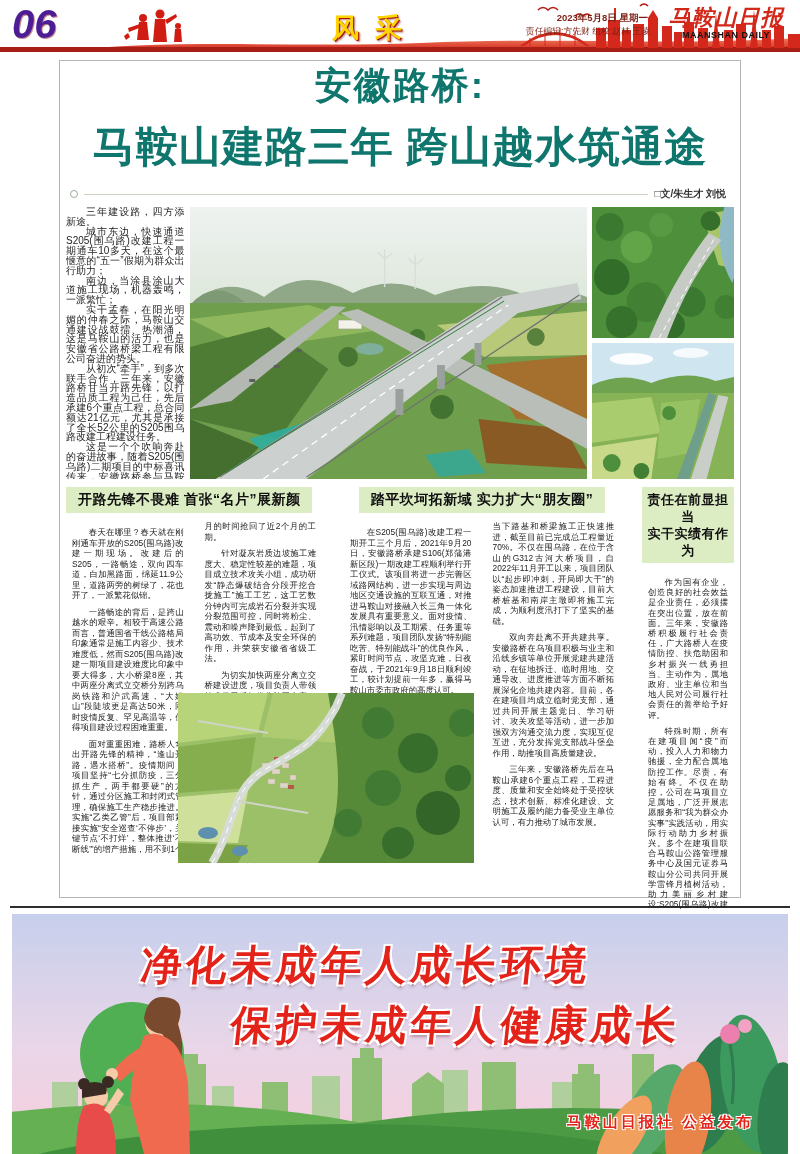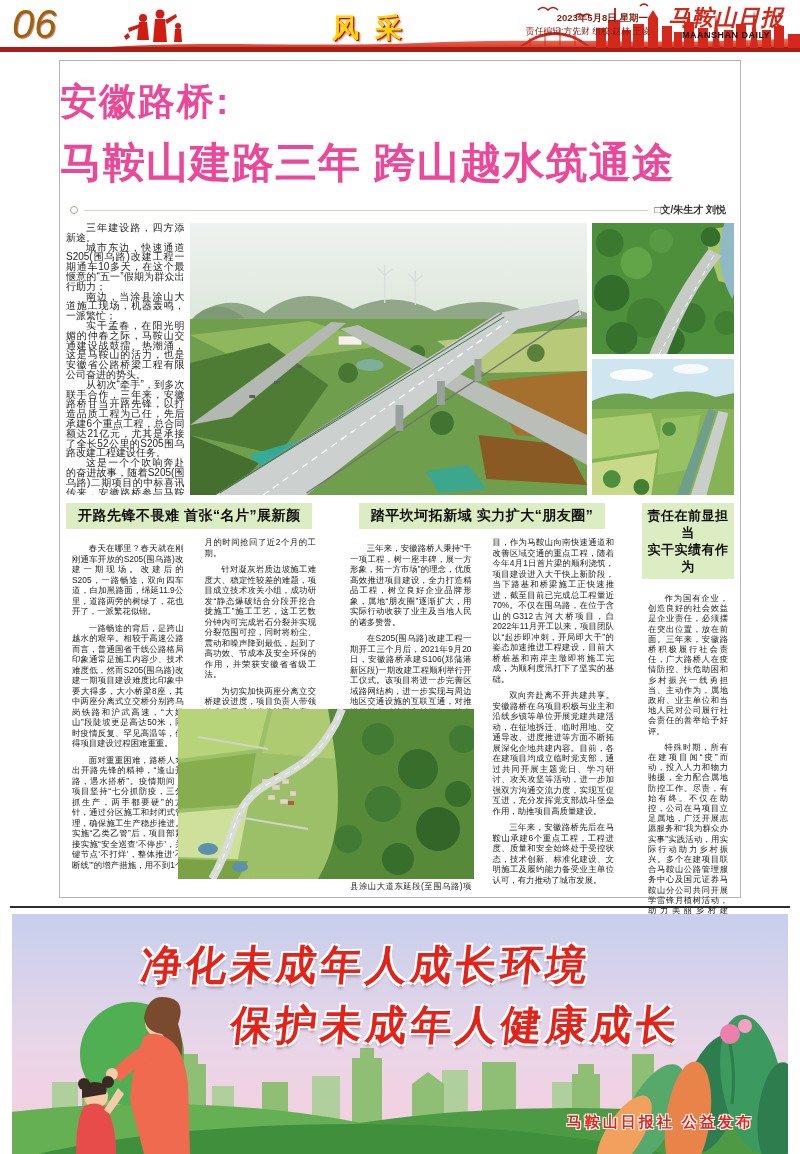--- a/index.html
+++ b/index.html
@@ -1,29 +1,29 @@
 <!DOCTYPE html>
 <html><head>
 <meta charset="utf-8">
 <style>
   html,body{margin:0;padding:0;background:#fff;}
   body{width:800px;height:1154px;overflow:hidden;font-family:"Liberation Sans","DejaVu Sans",sans-serif;-webkit-font-smoothing:antialiased;}
   
   .hdr{position:relative;height:56px;background:#fff;}
   .hdr-art{position:absolute;left:0;top:0;width:800px;height:56px;}
-  .page-num{position:absolute;left:12px;top:2px;font-size:40px;font-weight:400;font-style:italic;color:#a16207;text-shadow:1px 1px 0 #c8888d;}
+  .page-num{position:absolute;left:12px;top:2px;font-size:40px;font-weight:700;font-style:italic;color:#4c1d95;text-shadow:1px 1px 0 #c8888d;}
   .banner-title{position:absolute;left:332px;top:10px;font-size:27px;font-weight:900;color:#ffd400;letter-spacing:16px;text-shadow:1px 1px 0 #a71207,2px 2px 2px rgba(120,0,0,.5);}
   .hdr-date{position:absolute;right:152px;top:12px;font-size:9.5px;font-weight:bold;color:#7c1f14;}
   .hdr-editors{position:absolute;right:150px;top:26px;font-size:8.8px;color:#7c1f14;}
   .masthead{position:absolute;right:8px;top:6px;width:132px;text-align:center;}
   .m1{font-size:22px;font-weight:900;font-style:italic;color:#d2281a;letter-spacing:1px;line-height:24px;}
   .m2{font-size:9px;font-weight:bold;color:#111;letter-spacing:.5px;}
   
   .article-box{position:relative;margin:4px auto 0;width:682px;height:838px;border:1px solid #b4b4b4;background:#fff;box-sizing:border-box;}
-  .title{margin-top:16px;color:#ec4899;}
+  .title{text-align:center;color:#0f766e;}
   .t1{font-size:37px;font-weight:900;letter-spacing:2px;}
   .t2{font-size:42px;font-weight:900;letter-spacing:1px;margin-top:8px;}
   .byline-row{display:flex;align-items:center;margin:12px 14px 4px 10px;}
   .byline-dot{width:6px;height:6px;border:1px solid #9ab09a;border-radius:50%;}
   .byline-line{flex:1;height:1px;background:#c9d6c2;margin:0 6px;}
   .byline-text{font-size:10px;font-weight:bold;color:#333;}
   .top-row{display:flex;margin:6px 6px 0;height:272px;gap:5px;}
   .intro-col{width:120px;font-size:10px;line-height:9.8px;color:#1d1d1d;overflow:hidden;text-align:justify;}
   .intro-col p{margin:0;text-indent:2em;}
   .photo-main{width:402px;height:272px;}
@@ -253,21 +253,20 @@
         <p>一路畅途的背后，是跨山越水的艰辛。相较于高速公路而言，普通国省干线公路格局印象通常是施工内容少、技术难度低，然而S205(围乌路)改建一期项目建设难度比印象中要大得多，大小桥梁8座，其中两座分离式立交桥分别跨乌岗铁路和沪武高速，“大姚山”段陡坡更是高达50米，同时疫情反复、罕见高温等，使得项目建设过程困难重重。</p>
         <p>面对重重困难，路桥人拿出开路先锋的精神，“逢山开路，遇水搭桥”。疫情期间，项目坚持“七分抓防疫，三分抓生产，两手都要硬”的方针，通过分区施工和封闭式管理，确保施工生产稳步推进。实施“乙类乙管”后，项目部紧接实施“安全巡查‘不停步’，关键节点‘不打烊’，整体推进‘不断线’”的增产措施，用不到1个月的时间抢回了近2个月的工期。</p>
         <p>针对凝灰岩质边坡施工难度大、稳定性较差的难题，项目成立技术攻关小组，成功研发“静态爆破结合分段开挖合拢施工”施工工艺，这工艺数分钟内可完成岩石分裂并实现分裂范围可控，同时将粉尘、震动和噪声降到最低，起到了高功效、节成本及安全环保的作用，并荣获安徽省省级工法。</p>
         <p>为切实加快两座分离立交桥建设进度，项目负责人带领技术骨干反复优化施工方案，按区负责，挂图轮番作战，并加强与各部门联系对接，安全、高效、有序推行各工序平行立体交叉作业，确保各项节点目标任务按时完成。</p>
         <p>在项目全员的共同努力下，2022年5月11日，项目跨乌岗铁路分离立交桥提前15天完成箱梁板架设任务，同年10月16日，跨沪武高速立交桥顺利合龙贯通，提前实现全线贯通任务。马鞍山市公路管理服务中心对项目大力应对困难挑战和高效推进予以感谢，安徽路桥品牌深入人心。</p>
       </div>
     </div>
     <div class="grp2">
       <div class="head-wrap-c"><div class="sec-head">踏平坎坷拓新域  实力扩大“朋友圈”</div></div>
       <div class="body-cols">
-        <p>三年来，安徽路桥人秉持“干一项工程，树一座丰碑，展一方形象，拓一方市场”的理念，优质高效推进项目建设，全力打造精品工程，树立良好企业品牌形象，属地“朋友圈”逐渐扩大，用实际行动收获了业主及当地人民的诸多赞誉。</p>
         <p>在S205(围乌路)改建工程一期开工三个月后，2021年9月20日，安徽路桥承建S106(郑蒲港新区段)一期改建工程顺利举行开工仪式。该项目将进一步完善区域路网结构，进一步实现与周边地区交通设施的互联互通，对推进马鞍山对接融入长三角一体化发展具有重要意义。面对疫情、汛情影响以及工期紧、任务重等系列难题，项目团队发扬“特别能吃苦、特别能战斗”的优良作风，紧盯时间节点，攻坚克难，日夜奋战，于2021年9月18日顺利竣工，较计划提前一年多，赢得马鞍山市委市政府的高度认可。</p>
         <p>在S205(围乌路)改建工程(二期)一标段，一根根墩柱拔地而起，一座座承台浇筑成型，安徽路桥人正在如火如荼推进关键控制性工程姑溪河大桥下部结构和围屏中桥桩基施工，按下项目全面大干快上的“加速键”。在当涂县涂山大道东延段(至围乌路)项目，作为马鞍山向南快速通道和改善区域交通的重点工程，随着今年4月1日首片梁的顺利浇筑，项目建设进入大干快上新阶段，当下路基和桥梁施工正快速推进，截至目前已完成总工程量近70%。不仅在围乌路，在位于含山的G312古河大桥项目，自2022年11月开工以来，项目团队以“起步即冲刺，开局即大干”的姿态加速推进工程建设，目前大桥桩基和南岸主墩即将施工完成，为顺利度汛打下了坚实的基础。</p>
         <p>双向奔赴离不开共建共享。安徽路桥在乌项目积极与业主和沿线乡镇等单位开展党建共建活动，在征地拆迁、临时用地、交通导改、进度推进等方面不断拓展深化企地共建内容。目前，各在建项目均成立临时党支部，通过共同开展主题党日、学习研讨、攻关攻坚等活动，进一步加强双方沟通交流力度，实现互促互进，充分发挥党支部战斗堡垒作用，助推项目高质量建设。</p>
         <p>三年来，安徽路桥先后在马鞍山承建6个重点工程，工程进度、质量和安全始终处于受控状态，技术创新、标准化建设、文明施工及履约能力备受业主单位认可，有力推动了城市发展。</p>
       </div>
     </div>
     <div class="grp3">
       <div class="sec-head">
         <div>责任在前显担当</div>
         <div>实干实绩有作为</div>

